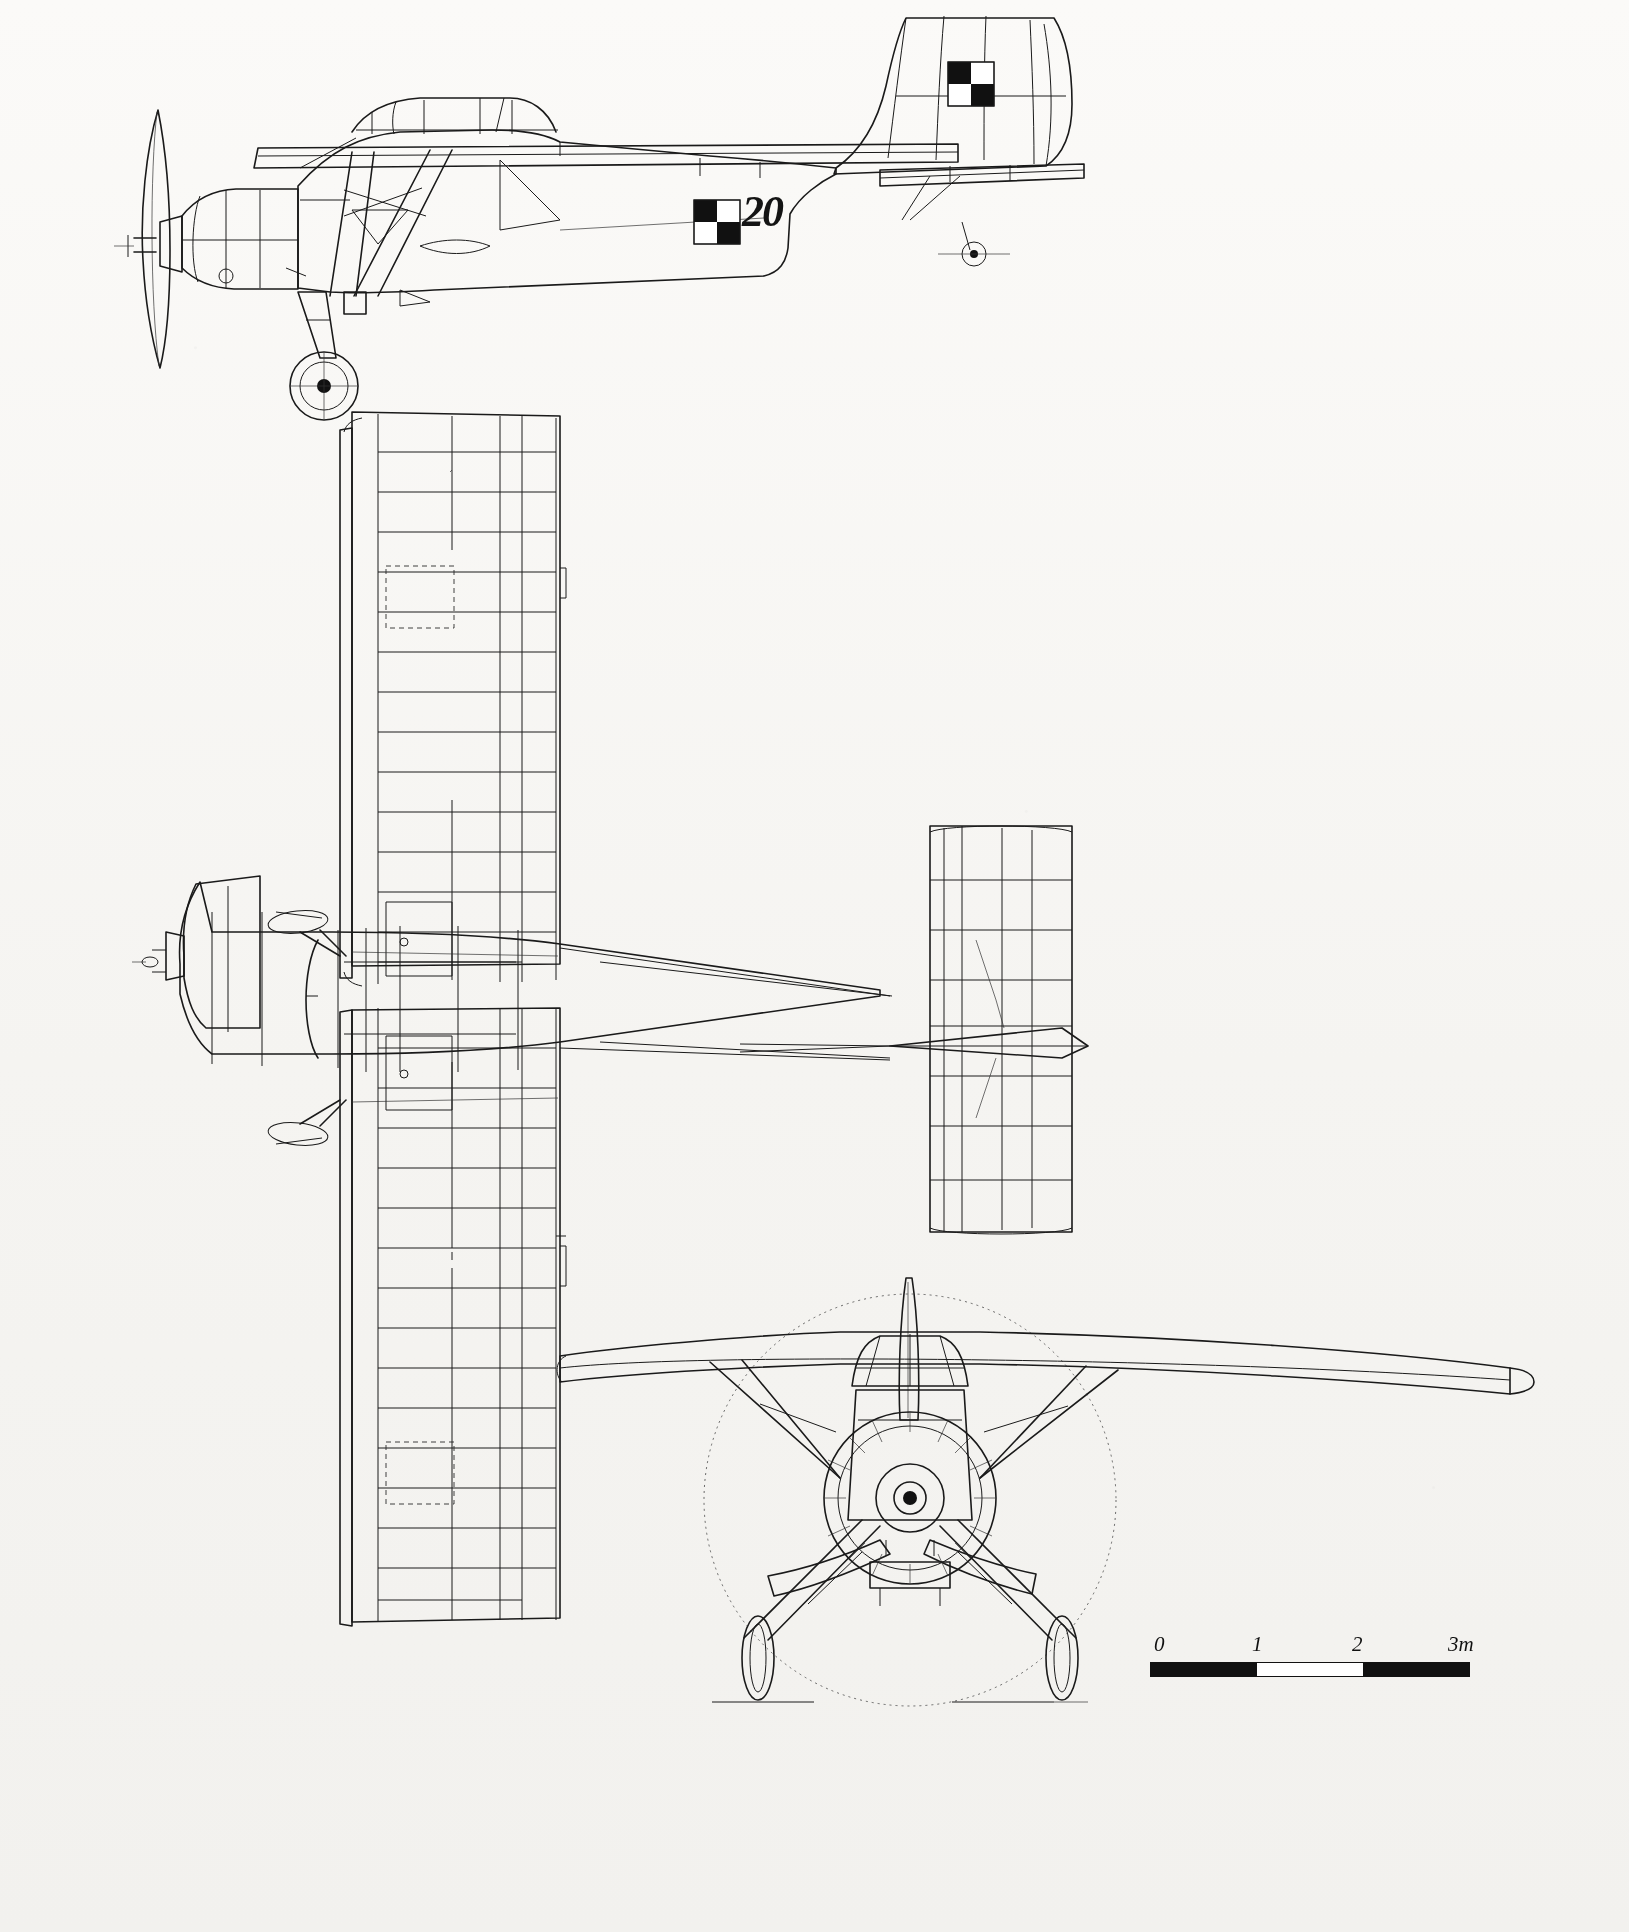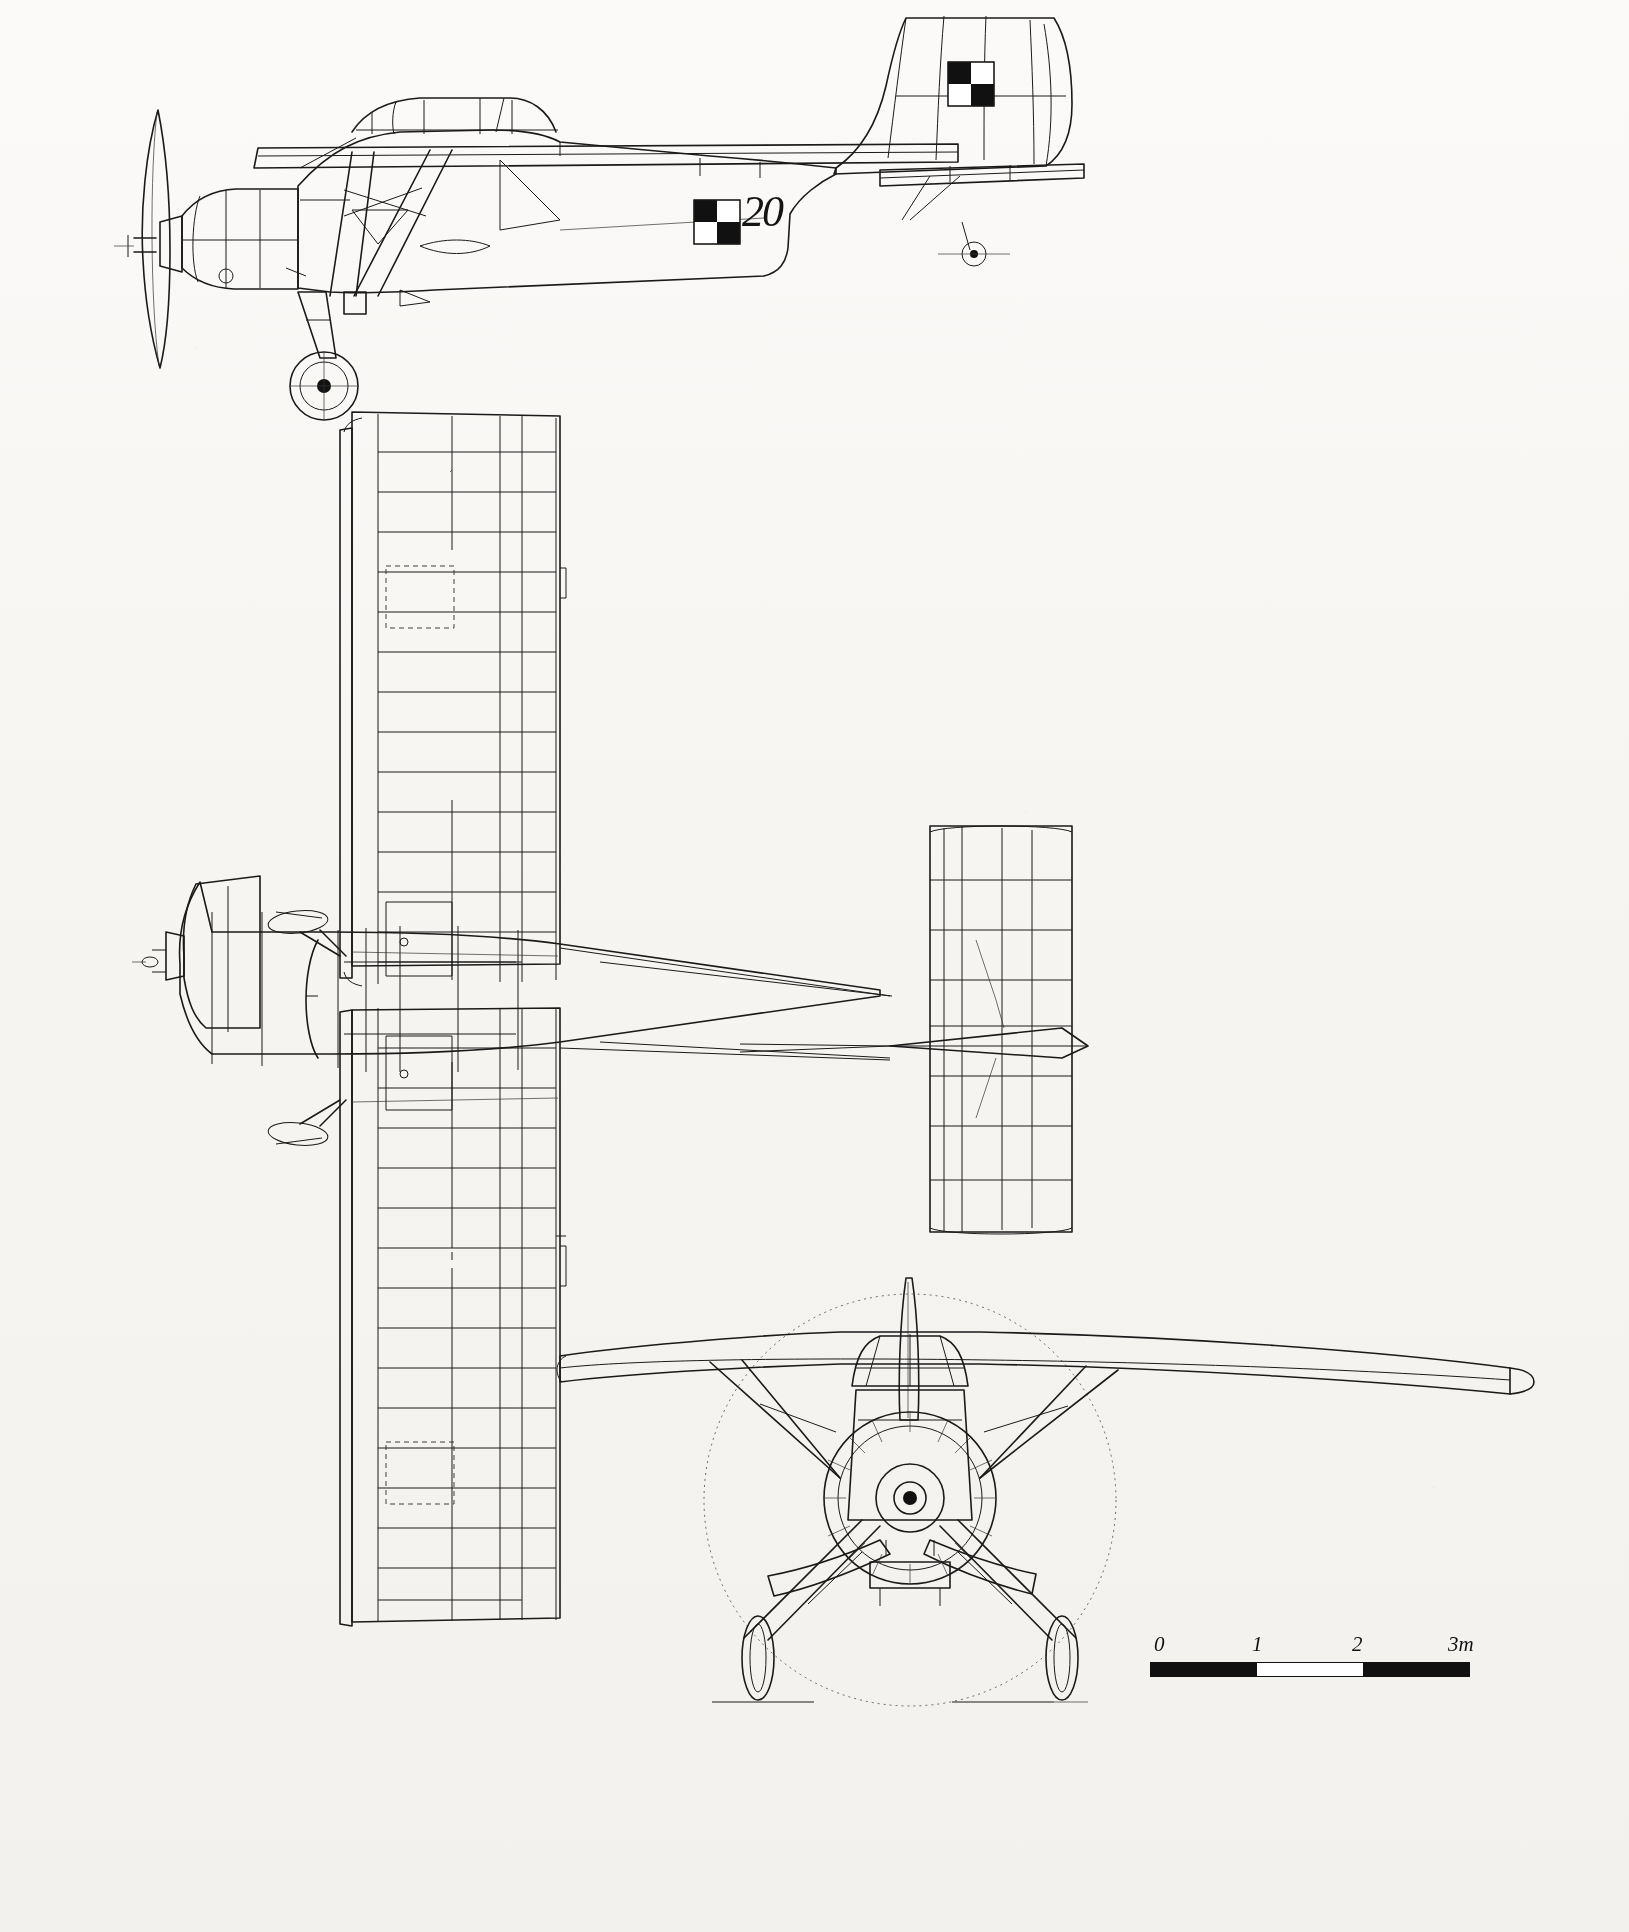--- a/index.html
+++ b/index.html
@@ -57,21 +57,21 @@
   }
   .scale-bar .seg-light {
     position: absolute;
     top: 0;
     height: 100%;
     background: #ffffff;
   }
   .code-20 {
     position: absolute;
     font-family: "Liberation Serif", serif;
-    font-weight: normal;
+    font-weight: bold;
     font-style: italic;
     font-size: 44px;
     letter-spacing: -2px;
     color: #141414;
   }
 </style>
 </head>
 <body>
 
 <div id="sheet">

